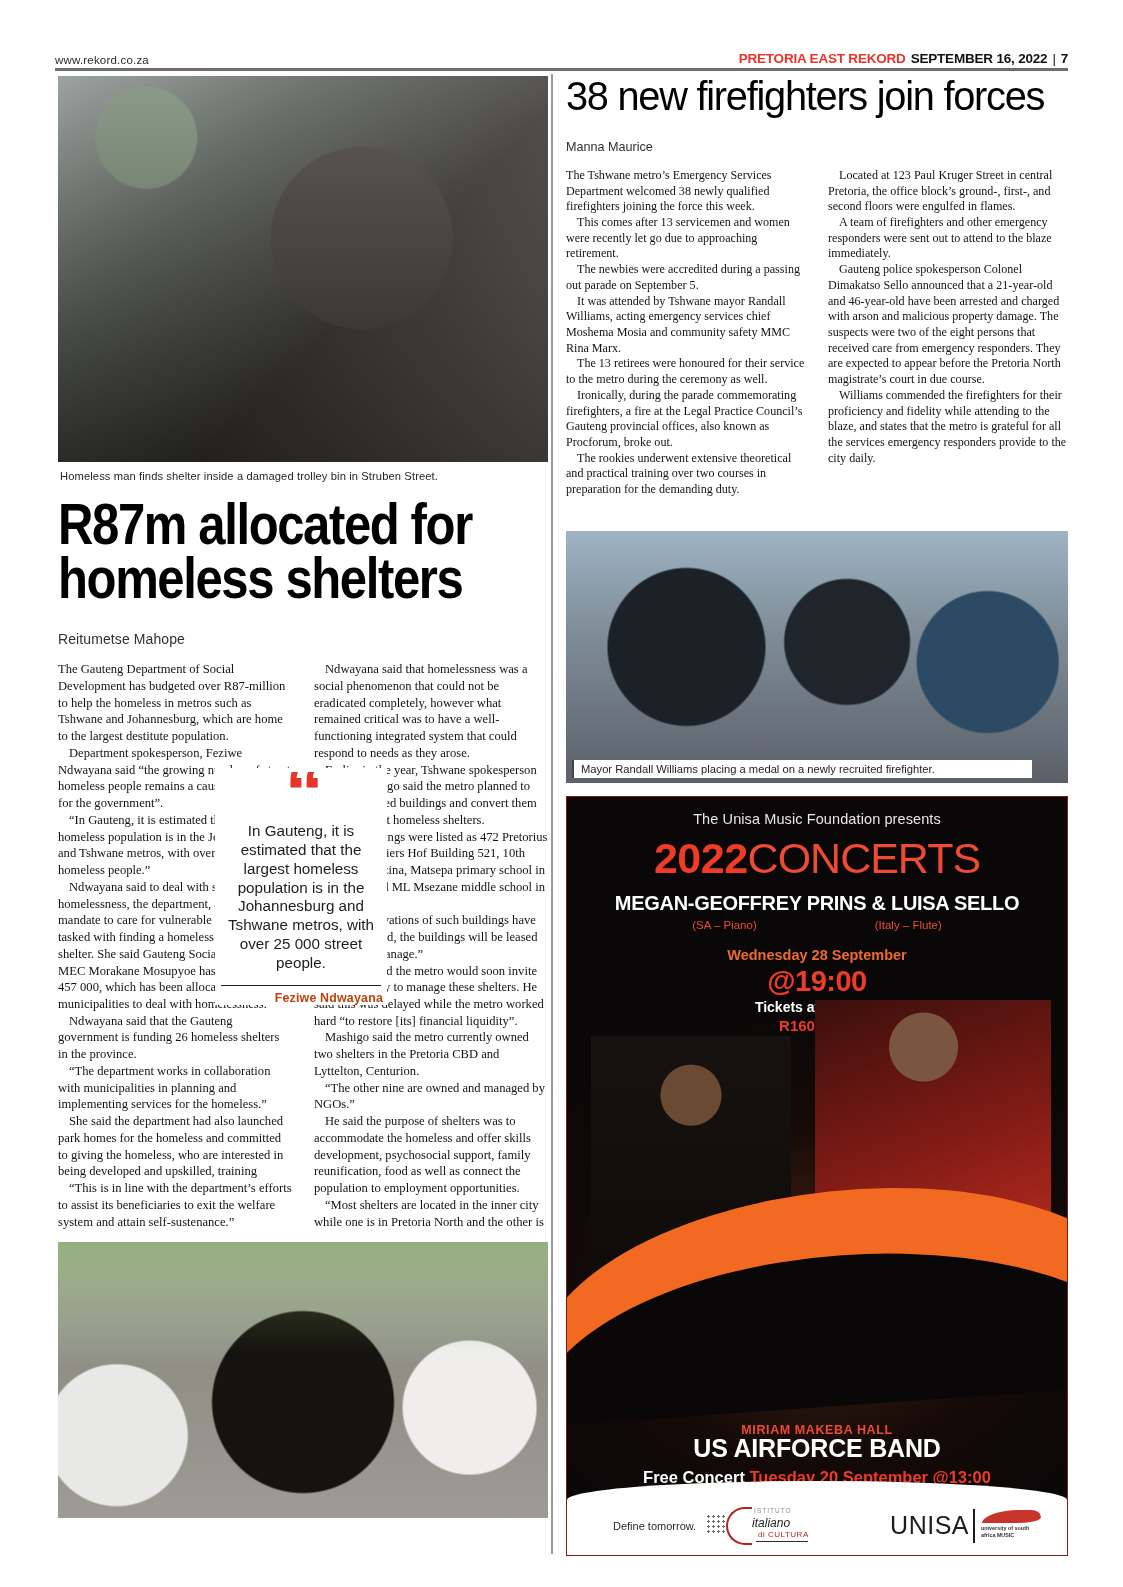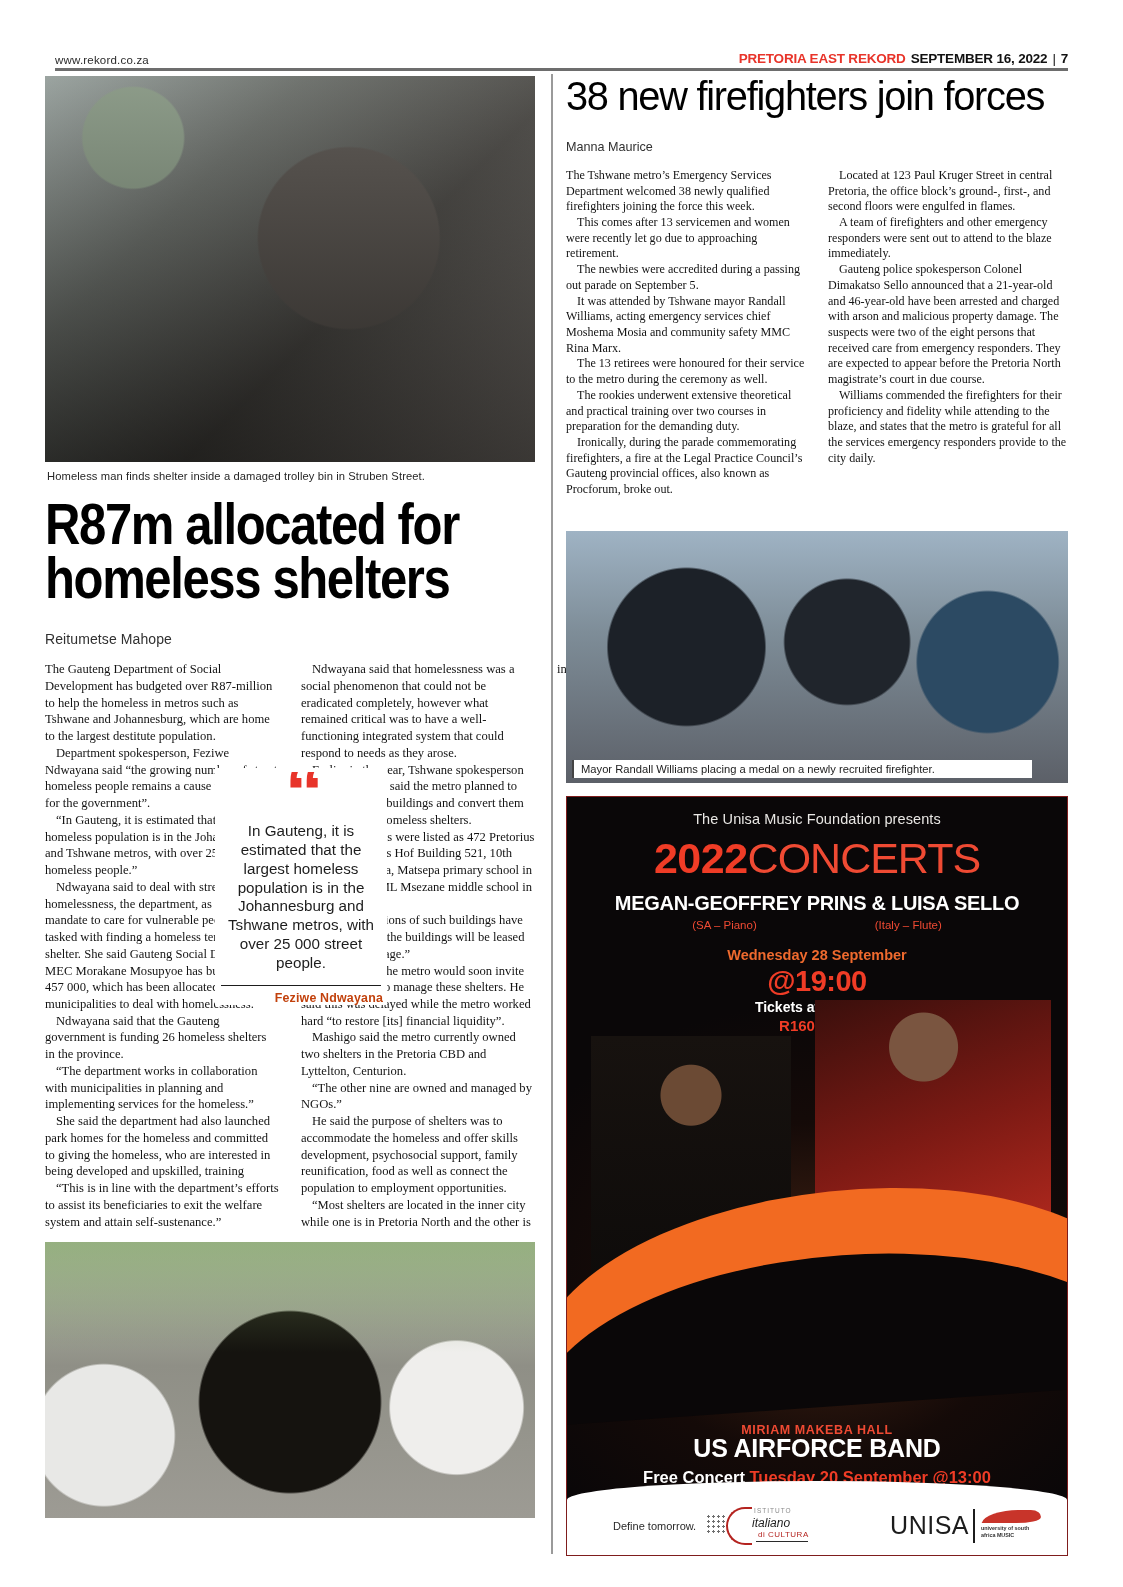--- a/index.html
+++ b/index.html
@@ -37,21 +37,21 @@
     background:#6d6d6d;
   }
 
   
   .col-divider {
     position:absolute; left:551px; top:74px; width:1.5px; height:1480px;
     background:#9a9a9a;
   }
 
   
-  .left-col { position:absolute; left:45px; top:76px; width:490px; }
+  .left-col { position:absolute; left:58px; top:76px; width:490px; }
 
   .photo {
     width:100%; position:relative; overflow:hidden;
     background:#3a3a38;
   }
   .photo-1 { height:386px; }
 
   .caption {
     font-family:"Liberation Sans", sans-serif;
     font-size:11.2px; color:#262626; letter-spacing:.1px;
@@ -381,22 +381,22 @@
 
     <div class="headline-fire">38 new firefighters join forces</div>
     <div class="byline-fire">Manna Maurice</div>
 
     <div class="fire-cols">
       <p class="first">The Tshwane metro’s Emergency Services Department welcomed 38 newly qualified firefighters joining the force this week.</p>
       <p>This comes after 13 servicemen and women were recently let go due to approaching retirement.</p>
       <p>The newbies were accredited during a passing out parade on September 5.</p>
       <p>It was attended by Tshwane mayor Randall Williams, acting emergency services chief Moshema Mosia and community safety MMC Rina Marx.</p>
       <p>The 13 retirees were honoured for their service to the metro during the ceremony as well.</p>
+      <p>Ironically, during the parade commemorating firefighters, a fire at the Legal Practice Council’s Gauteng provincial offices, also known as Procforum, broke out.</p>
       <p>The rookies underwent extensive theoretical and practical training over two courses in preparation for the demanding duty.</p>
-      <p>Ironically, during the parade commemorating firefighters, a fire at the Legal Practice Council’s Gauteng provincial offices, also known as Procforum, broke out.</p>
       <p>Located at 123 Paul Kruger Street in central Pretoria, the office block’s ground-, first-, and second floors were engulfed in flames.</p>
       <p>A team of firefighters and other emergency responders were sent out to attend to the blaze immediately.</p>
       <p>Gauteng police spokesperson Colonel Dimakatso Sello announced that a 21-year-old and 46-year-old have been arrested and charged with arson and malicious property damage. The suspects were two of the eight persons that received care from emergency responders. They are expected to appear before the Pretoria North magistrate’s court in due course.</p>
       <p>Williams commended the firefighters for their proficiency and fidelity while attending to the blaze, and states that the metro is grateful for all the services emergency responders provide to the city daily.</p>
     </div>
 
     <div class="photo photo-3 ph3">
       <div class="cap-overlay">Mayor Randall Williams placing a medal on a newly recruited firefighter.</div>
     </div>
 

